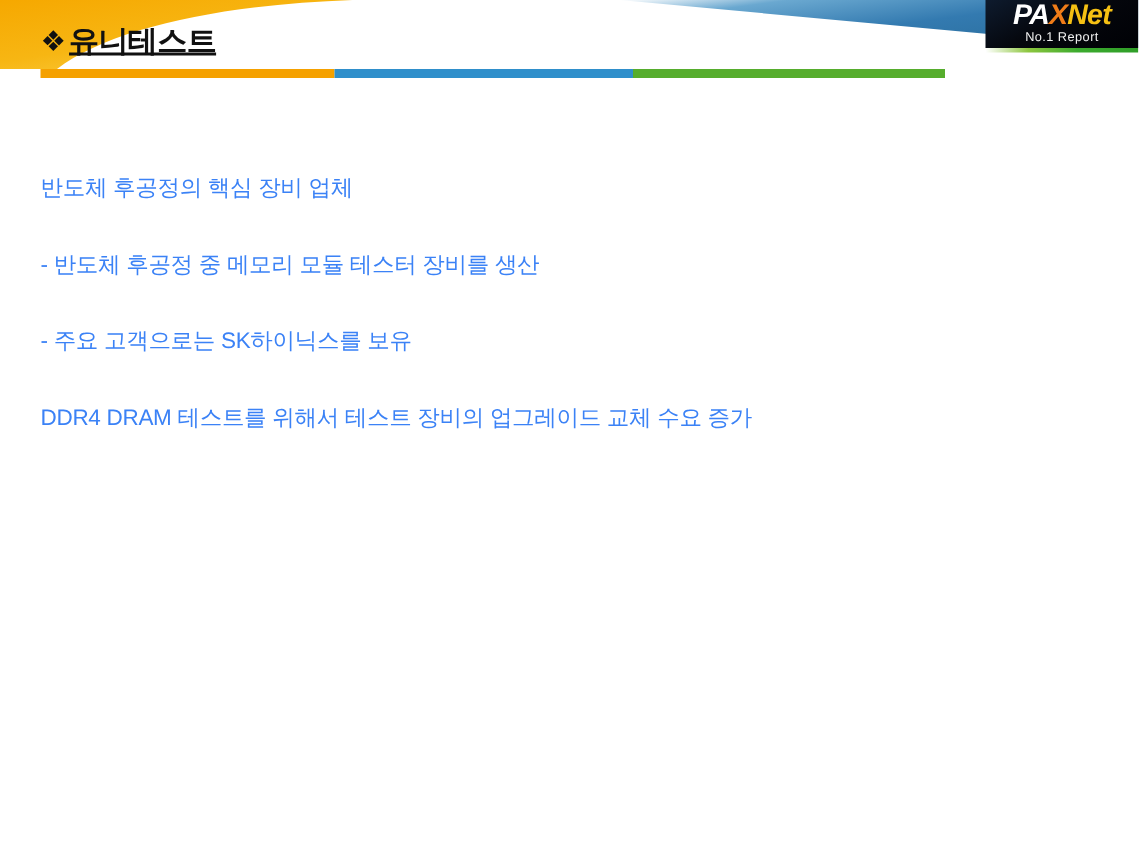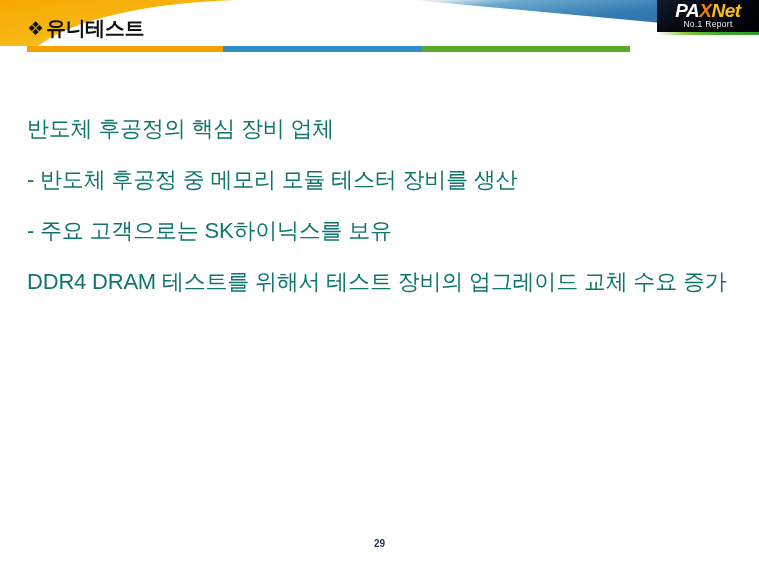--- a/index.html
+++ b/index.html
@@ -93,20 +93,21 @@
     color: #111111;
     line-height: 1;
     margin-right: 2px;
   }
   #title-text {
     font-size: 20px;
     font-weight: bold;
     color: #111111;
     letter-spacing: -0.4px;
     line-height: 1;
+    text-decoration: underline;
   }
 
   
   #rule {
     position: absolute;
     left: 27px;
     top: 46px;
     width: 603px;
     height: 6px;
     display: flex;
@@ -117,22 +118,22 @@
   #rule .seg-green  { width: 208px; background: #56ad2d; }
 
   
   #body-block {
     position: absolute;
     left: 27px;
     top: 118px;
     width: 712px;
   }
   .body-line {
-    font-size: 22px;
-    color: #0f766e;
+    font-size: 15px;
+    color: #3b82f6;
     line-height: 1;
     height: 22px;
     margin-bottom: 29px;
     white-space: nowrap;
     letter-spacing: -0.2px;
   }
   .body-line:last-child { margin-bottom: 0; }
 
   
   #page-number {
@@ -191,15 +192,14 @@
     <div class="seg seg-green"></div>
   </div>
 
   <div id="body-block">
     <div class="body-line">반도체 후공정의 핵심 장비 업체</div>
     <div class="body-line">- 반도체 후공정 중 메모리 모듈 테스터 장비를 생산</div>
     <div class="body-line">- 주요 고객으로는 SK하이닉스를 보유</div>
     <div class="body-line">DDR4 DRAM 테스트를 위해서 테스트 장비의 업그레이드 교체 수요 증가</div>
   </div>
 
-  <div id="page-number">29</div>
 
 </div>
 
 </body></html>

